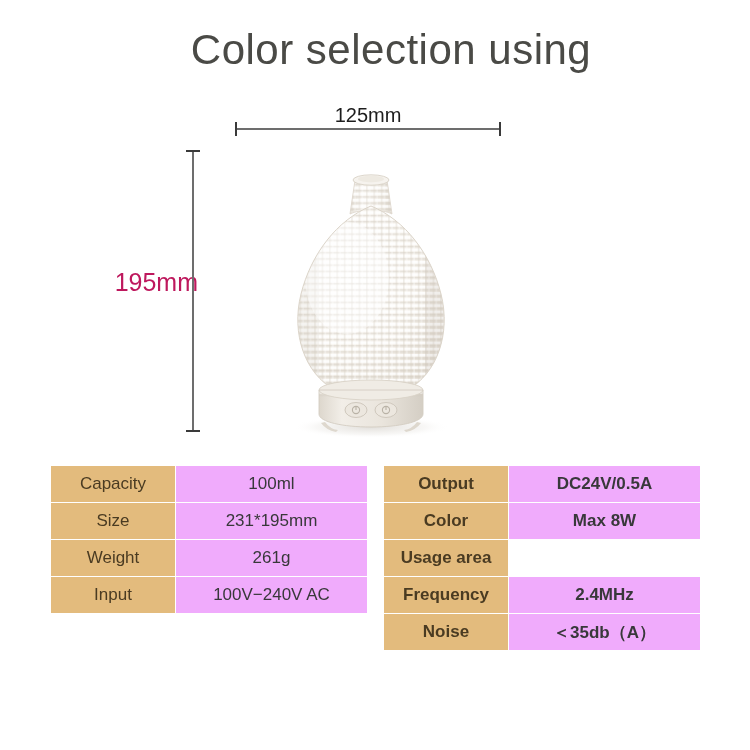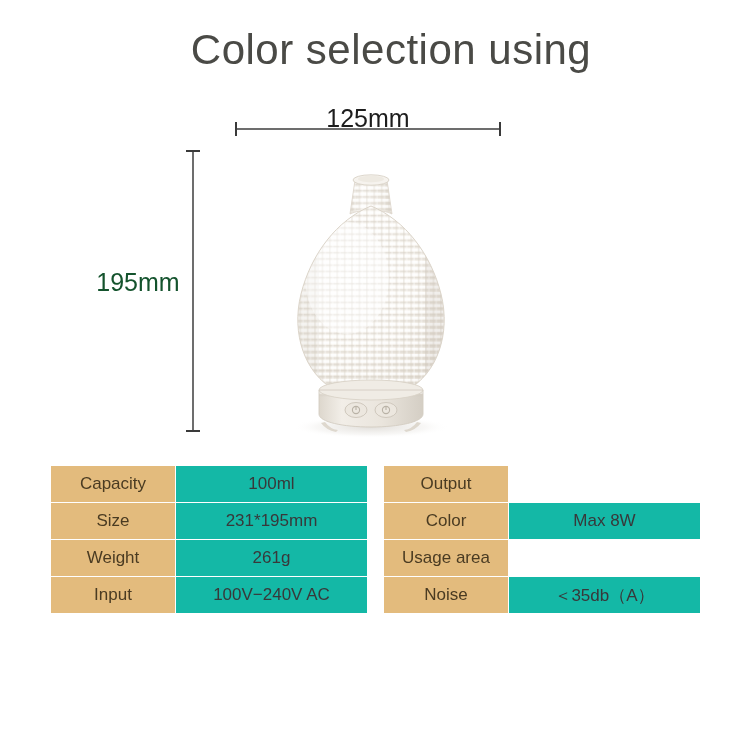--- a/index.html
+++ b/index.html
@@ -30,21 +30,21 @@
     white-space: nowrap;
   }
 
   
   #dim-width-label {
     position: absolute;
     left: 235px;
     top: 104px;
     width: 266px;
     text-align: center;
-    font-size: 25px;
+    font-size: 20px;
     color: #1d1d1d;
   }
   #dim-width-line {
     position: absolute;
     left: 235px;
     top: 128px;
     width: 266px;
     height: 2px;
     background: #6d6d6d;
   }
@@ -56,23 +56,23 @@
     background: #3a3a3a;
   }
   #dim-width-line .cap.left  { left: 0; }
   #dim-width-line .cap.right { right: 0; }
 
   #dim-height-label {
     position: absolute;
     left: 78px;
     top: 268px;
     width: 120px;
-    text-align: center;
+    text-align: right;
     font-size: 25px;
-    color: #14532d;
+    color: #be185d;
   }
   #dim-height-line {
     position: absolute;
     left: 192px;
     top: 150px;
     width: 2px;
     height: 282px;
     background: #6d6d6d;
   }
   #dim-height-line .cap {
@@ -104,40 +104,40 @@
     display: flex;
     gap: 0px;
   }
   .spec-table {
     display: flex;
     flex-direction: column;
     gap: 1px;
     flex: 1 1 0;
   }
   .spec-table.left  { width: 324px; }
-  .spec-table.right { width: 325px; margin-left: 17px; }
+  .spec-table.right { width: 325px; margin-left: 17px; font-weight: bold; }
 
   .spec-row {
     display: flex;
     height: 36px;
     gap: 1px;
   }
   .spec-label {
     width: 124px;
     background: #e3bb7d;
     color: #4a3b22;
     font-size: 17px;
     display: flex;
     align-items: center;
     justify-content: center;
     white-space: nowrap;
   }
   .spec-value {
     flex: 1;
-    background: #14b8a6;
+    background: #f0abfc;
     color: #38383a;
     font-size: 17px;
     display: flex;
     align-items: center;
     justify-content: center;
     white-space: nowrap;
   }
   .spec-value .sup {
     font-size: 10px;
     vertical-align: super;
@@ -303,27 +303,32 @@
     </div>
     <div class="spec-row">
       <div class="spec-label">Input</div>
       <div class="spec-value">100V−240V  AC</div>
     </div>
   </div>
 
   <div class="spec-table right">
     <div class="spec-row">
       <div class="spec-label">Output</div>
+      <div class="spec-value">DC24V/0.5A</div>
     </div>
     <div class="spec-row">
       <div class="spec-label">Color</div>
       <div class="spec-value">Max  8W</div>
     </div>
     <div class="spec-row">
       <div class="spec-label">Usage area</div>
     </div>
     <div class="spec-row">
+      <div class="spec-label">Frequency</div>
+      <div class="spec-value">2.4MHz</div>
+    </div>
+    <div class="spec-row">
       <div class="spec-label">Noise</div>
       <div class="spec-value">＜35db（A）</div>
     </div>
   </div>
 
 </div>
 
 </body></html>

